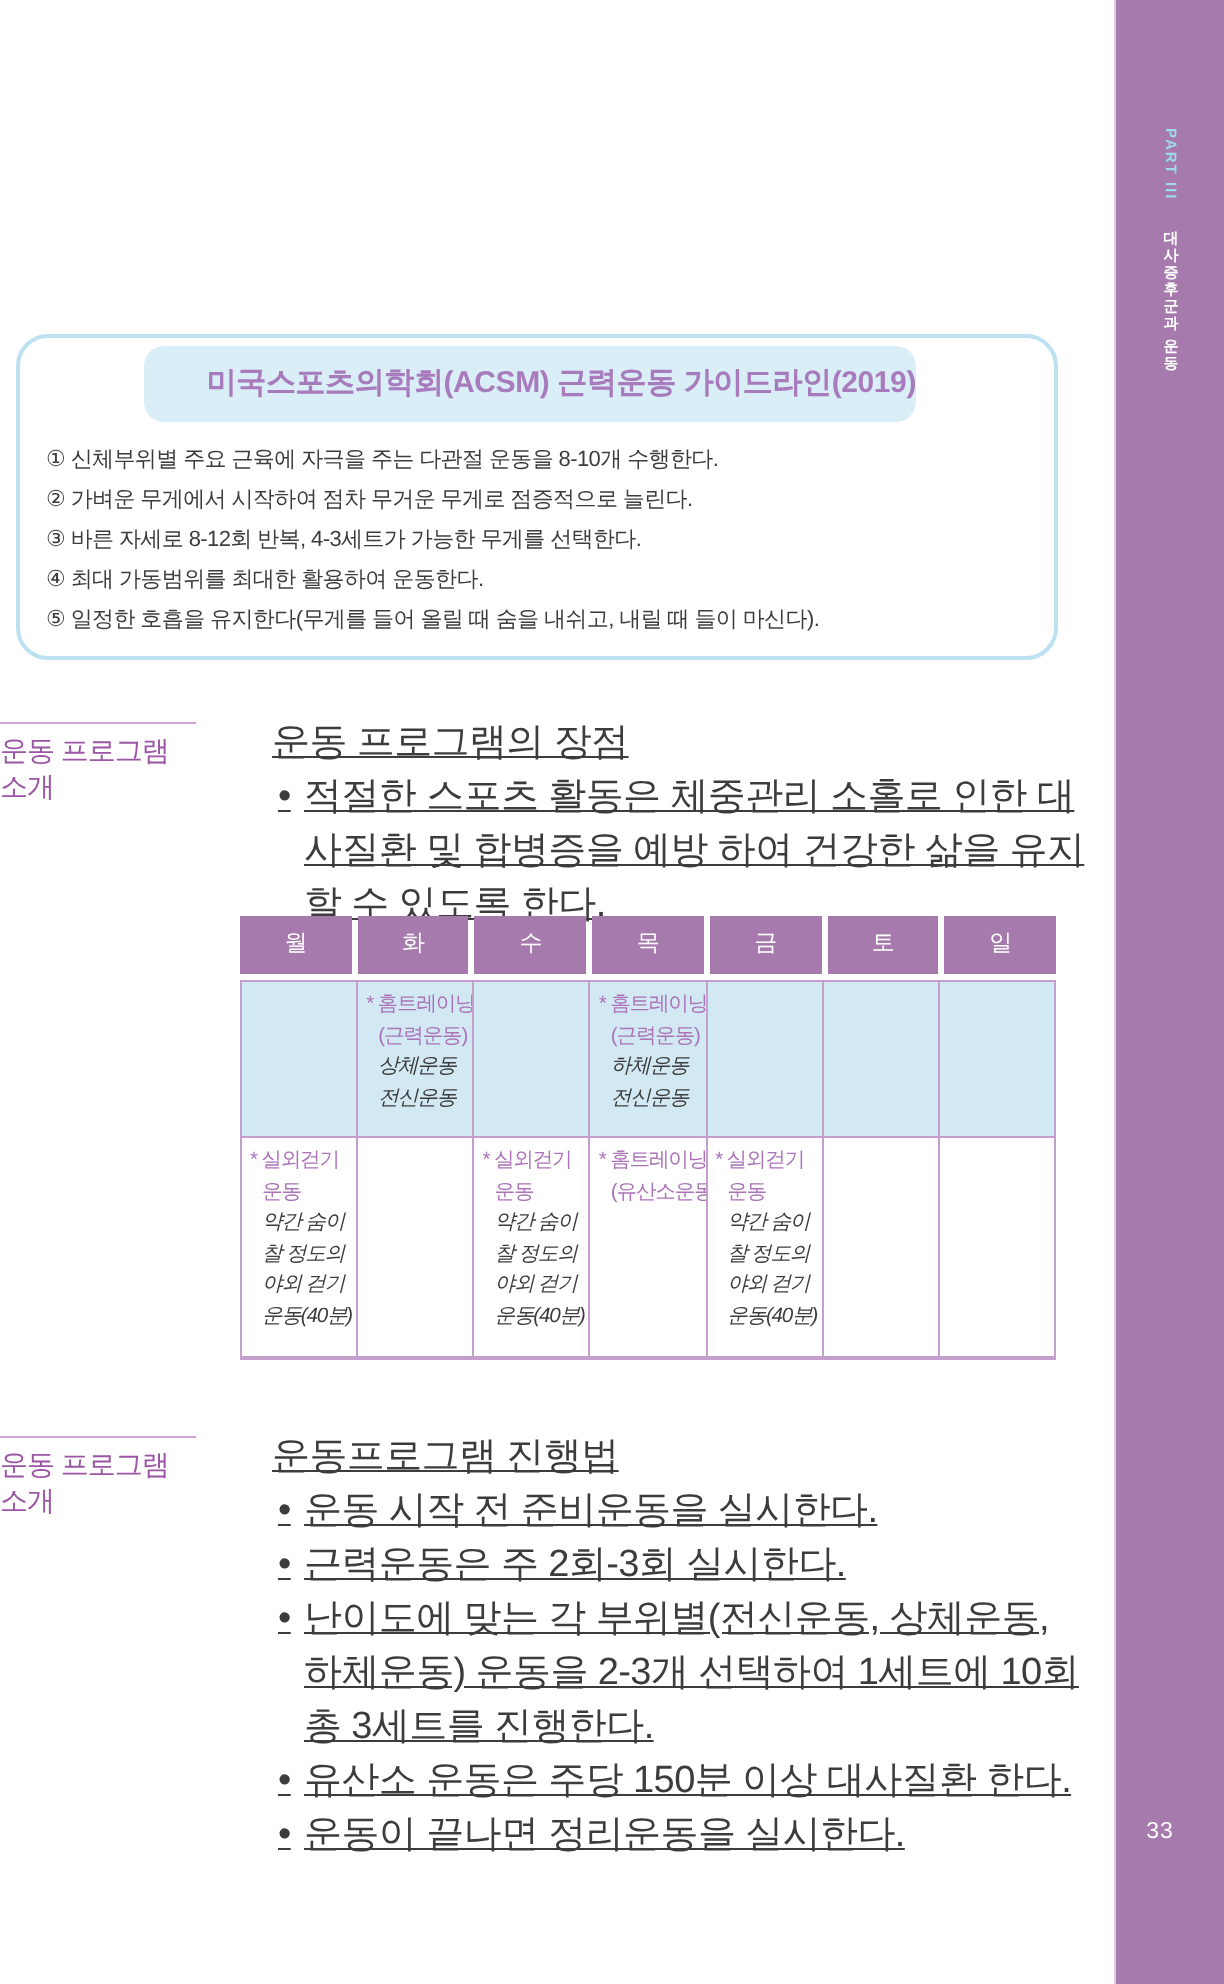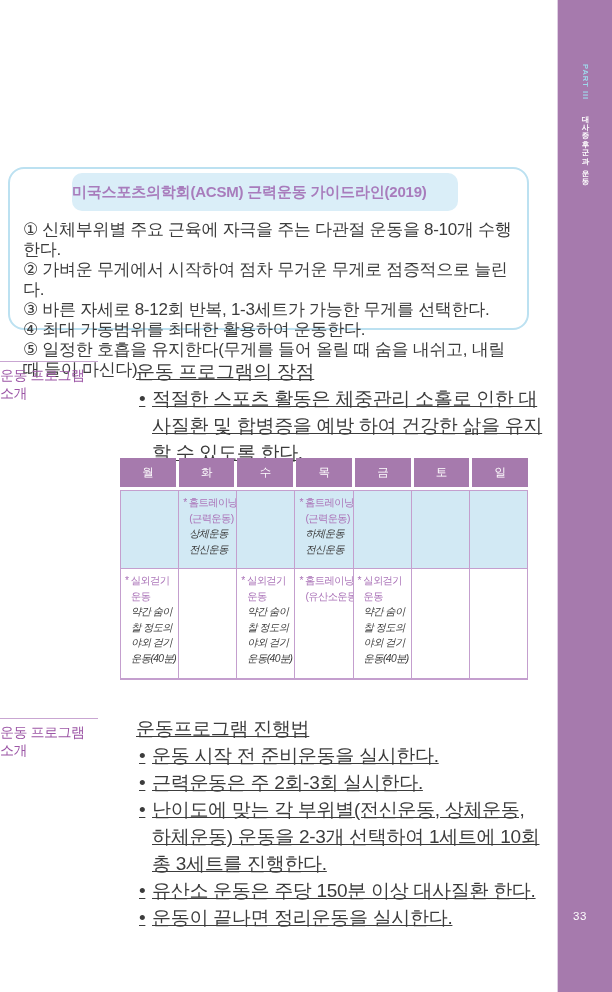--- a/index.html
+++ b/index.html
@@ -28,26 +28,26 @@
     color:#ffffff;font-weight:normal;font-size:11.5px;letter-spacing:0.5px;
   }
 
   
   .guideline-box{
     position:absolute;left:8px;top:167px;width:517px;height:159px;
     border:2px solid #bce1f1;border-radius:16px;background:#ffffff;
   }
   .guideline-title{
     position:absolute;left:62px;top:4px;width:386px;height:38px;line-height:38px;
-    background:#daeef8;border-radius:10px;text-align:left;
+    background:#daeef8;border-radius:10px;text-align:right;
     color:#a87cbc;font-size:15px;font-weight:bold;letter-spacing:-0.2px;
   }
   .guideline-list{
     position:absolute;left:13px;top:51px;right:8px;margin:0;padding:0;list-style:none;
-    color:#3c3c3c;font-size:17px;line-height:20px;letter-spacing:-0.3px;
+    color:#3c3c3c;font-size:11px;line-height:20px;letter-spacing:-0.3px;
   }
 
   
   .section-label-wrap{
     position:absolute;left:0;width:98px;
     border-top:1.5px solid #c9a6d2;padding-top:5px;
   }
   .section-label{
     color:#9c56a6;font-weight:normal;font-size:14px;letter-spacing:-0.5px;
   }
@@ -92,21 +92,21 @@
 </head>
 <body>
 
 <div class="page">
 
   <section class="guideline-box">
     <div class="guideline-title">미국스포츠의학회(ACSM) 근력운동 가이드라인(2019)</div>
     <ol class="guideline-list" id="guideline-list">
         <li class="g-item">① 신체부위별 주요 근육에 자극을 주는 다관절 운동을 8-10개 수행한다.</li>
         <li class="g-item">② 가벼운 무게에서 시작하여 점차 무거운 무게로 점증적으로 늘린다.</li>
-        <li class="g-item">③ 바른 자세로 8-12회 반복, 1-3세트가 가능한 무게를 선택한다.</li>
+        <li class="g-item">③ 바른 자세로 8-12회 반복, 4-3세트가 가능한 무게를 선택한다.</li>
         <li class="g-item">④ 최대 가동범위를 최대한 활용하여 운동한다.</li>
         <li class="g-item">⑤ 일정한 호흡을 유지한다(무게를 들어 올릴 때 숨을 내쉬고, 내릴 때 들이 마신다).</li>
       </ol>
   </section>
 
   <div class="section-label-wrap pos-s1-label">
     <div class="section-label">운동 프로그램 소개</div>
   </div>
   <div class="section-content pos-s1-content">
     <div class="content-heading">운동 프로그램의 장점</div>

